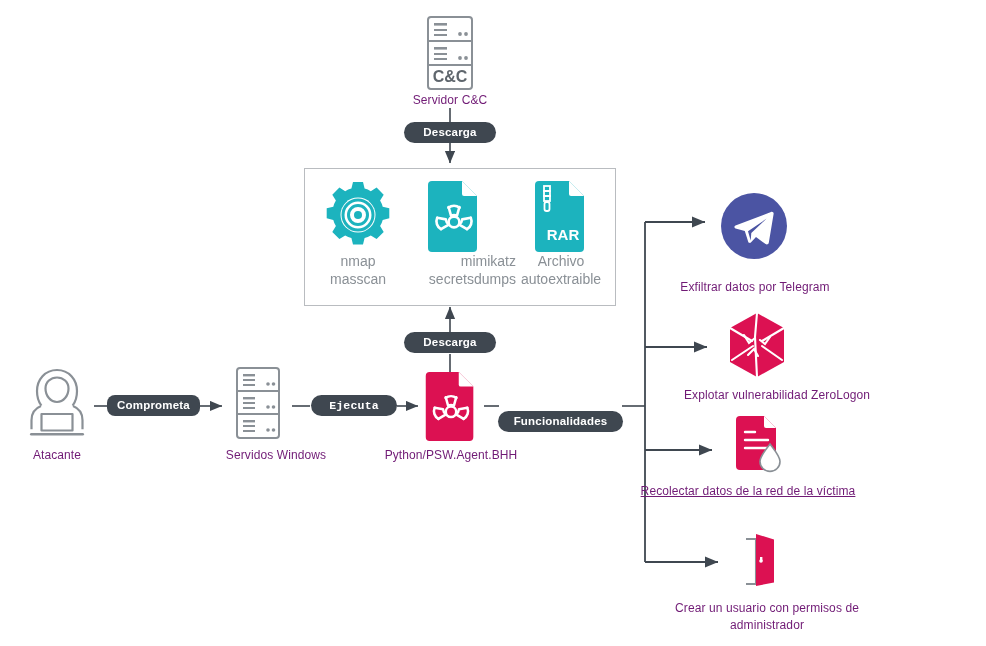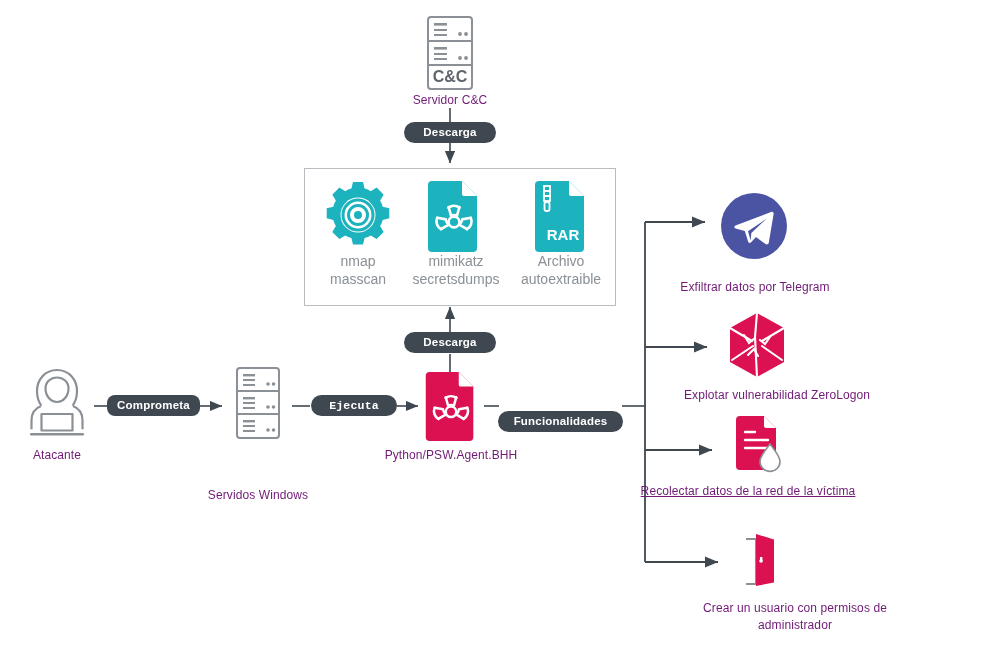--- a/index.html
+++ b/index.html
@@ -131,21 +131,21 @@
         <path d="M-3,-6.4 a7.6,7.6 0 0 1 6,0 M-3,-6.4 l-2.4,-8.6 M3,-6.4 l2.4,-8.6"></path>
         <path d="M-5.6,-14.2 a9,9 0 0 1 11.2,0"></path>
         <path d="M-5.2,2.6 a7.6,7.6 0 0 1 -3,-5.2 M-5.2,2.6 l-7.8,4.6 M-8.2,-2.6 l-8.6,-1.6"></path>
         <path d="M-16.8,-4.2 a9,9 0 0 0 3.8,11.4"></path>
         <path d="M5.2,2.6 a7.6,7.6 0 0 0 3,-5.2 M5.2,2.6 l7.8,4.6 M8.2,-2.6 l8.6,-1.6"></path>
         <path d="M16.8,-4.2 a9,9 0 0 1 -3.8,11.4"></path>
       </g>
     </svg>
   </div>
 </div>
-<div class="abs tool-lbl" style="left:396px;top:252px;width:120px;">mimikatz
+<div class="abs tool-lbl" style="left:396px;top:252px;width:120px;text-align:right;">mimikatz
 secretsdumps</div>
 
 <div class="abs" style="left:527px;top:178px;width:68px;">
   <div style="width:68px;height:76px;">
     <svg width="68" height="76" viewBox="0 0 68 76">
       <path fill="#1CB3BE" d="M12,3 h30 l15,15 v52 a4,4 0 0 1 -4,4 h-41 a4,4 0 0 1 -4,-4 v-63 a4,4 0 0 1 4,-4 z"></path>
       <path fill="#ffffff" d="M42,3 l15,15 h-13 a2,2 0 0 1 -2,-2 z"></path>
       <g fill="none" stroke="#ffffff" stroke-width="1.8">
         <rect x="17" y="8" width="6" height="5"></rect>
         <rect x="17" y="13" width="6" height="5"></rect>
@@ -197,21 +197,21 @@
       <circle cx="45" cy="41" r="1.8" fill="#8a9096"></circle>
       <circle cx="50.5" cy="41" r="1.8" fill="#8a9096"></circle>
       <rect x="20" y="54" width="12" height="2.4" fill="#8a9096"></rect>
       <rect x="20" y="59" width="12" height="2" fill="#8a9096"></rect>
       <rect x="20" y="64" width="12" height="2" fill="#8a9096"></rect>
       <circle cx="45" cy="64" r="1.8" fill="#8a9096"></circle>
       <circle cx="50.5" cy="64" r="1.8" fill="#8a9096"></circle>
     </svg>
   </div>
 </div>
-<div class="abs lbl" style="left:188px;top:447px;width:140px;margin-top:40px;">Servidos Windows</div>
+<div class="abs lbl" style="left:206px;top:447px;width:140px;">Servidos Windows</div>
 
 <div class="abs pill" style="left:311px;top:395px;width:86px;font-family:Liberation Mono, monospace;">Ejecuta</div>
 
 <div class="abs" style="left:418px;top:368px;width:66px;">
   <div style="width:66px;height:76px;">
     <svg width="66" height="76" viewBox="0 0 68 76">
       <path fill="#DC1152" d="M12,3 h30 l15,15 v52 a4,4 0 0 1 -4,4 h-41 a4,4 0 0 1 -4,-4 v-63 a4,4 0 0 1 4,-4 z"></path>
       <path fill="#ffffff" d="M42,3 l15,15 h-13 a2,2 0 0 1 -2,-2 z"></path>
       <g transform="translate(34,44)" fill="none" stroke="#ffffff" stroke-width="2.6" stroke-linecap="round">
         <circle cx="0" cy="0" r="5.4"></circle>
@@ -275,14 +275,14 @@
 <div class="abs" style="left:728px;top:528px;width:58px;">
   <div style="width:58px;height:62px;">
     <svg width="58" height="62" viewBox="0 0 58 62">
       <path fill="none" stroke="#8a9096" stroke-width="2.1" d="M18,11 h10 v45 h-10"></path>
       <path fill="#DC1152" d="M28,6 L46,11.5 v43 L28,58 z"></path>
       <circle cx="33" cy="33" r="1.8" fill="#ffffff"></circle>
       <rect x="32" y="29" width="2.4" height="4" fill="#ffffff"></rect>
     </svg>
   </div>
 </div>
-<div class="abs lbl" style="left:657px;top:600px;width:276px;">Crear un usuario con permisos de
+<div class="abs lbl" style="left:629px;top:600px;width:276px;">Crear un usuario con permisos de
 administrador</div>
 
 </body></html>

